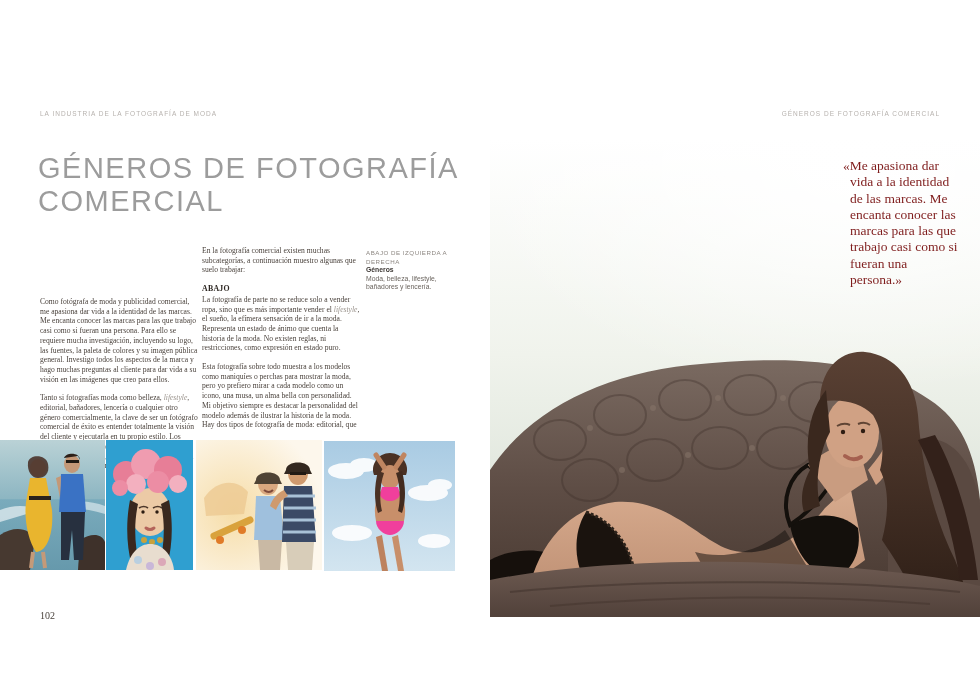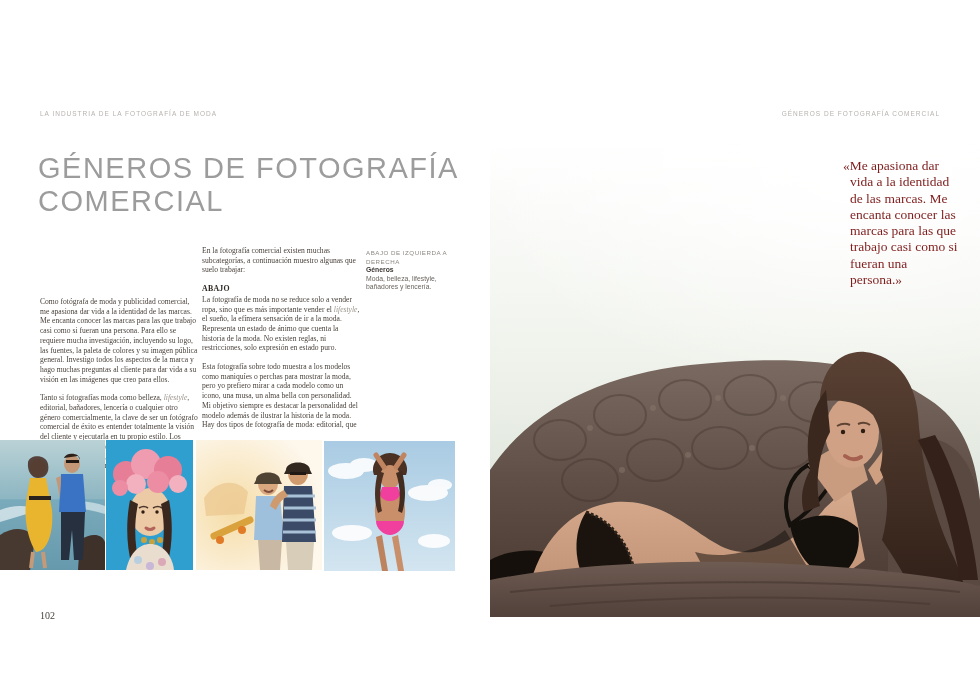--- a/index.html
+++ b/index.html
@@ -63,21 +63,21 @@
   <h1 id="spread-title">GÉNEROS DE FOTOGRAFÍA COMERCIAL</h1>
 
   <div class="col" id="lcol1">
     <p><span>Como fotógrafa de moda y publicidad comercial, me apasiona dar vida a la identidad de las marcas. Me encanta conocer las marcas para las que trabajo casi como si fueran una persona. Para ello se requiere mucha investigación, incluyendo su logo, las fuentes, la paleta de colores y su imagen pública general. Investigo todos los aspectos de la marca y hago muchas preguntas al cliente para dar vida a su visión en las imágenes que creo para ellos.</span></p>
     <p><span>Tanto si fotografías moda como belleza, </span><span class="em">lifestyle</span><span>, editorial, bañadores, lencería o cualquier otro género comercialmente, la clave de ser un fotógrafo comercial de éxito es entender totalmente la visión del cliente y ejecutarla en tu propio estilo. Los clientes comerciales te contratan básicamente por tu enfoque y tu estilo, de modo que lo que importa es darles vida en las imágenes al tiempo que se capta su concepto.</span></p>
   </div>
 
   <div class="col" id="lcol2">
     <p><span>En la fotografía comercial existen muchas subcategorías, a continuación muestro algunas que suelo trabajar:</span></p>
     <h3>ABAJO</h3>
-    <p><span>La fotografía de moda no se reduce solo a vender ropa, sino que es más importante vender el </span><span class="em">lifestyle</span><span>, el sueño, la efímera sensación de ir a la moda. Representa un estado de ánimo que cuenta la historia de la moda. No existen reglas, ni restricciones, solo expresión en estado puro.</span></p>
+    <p><span>La fotografía de parte no se reduce solo a vender ropa, sino que es más importante vender el </span><span class="em">lifestyle</span><span>, el sueño, la efímera sensación de ir a la moda. Representa un estado de ánimo que cuenta la historia de la moda. No existen reglas, ni restricciones, como expresión en estado puro.</span></p>
     <p><span>Esta fotografía sobre todo muestra a los modelos como maniquíes o perchas para mostrar la moda, pero yo prefiero mirar a cada modelo como un icono, una musa, un alma bella con personalidad. Mi objetivo siempre es destacar la personalidad del modelo además de ilustrar la historia de la moda. Hay dos tipos de fotografía de moda: editorial, que</span></p>
   </div>
 
   <div id="caption">
     <div class="kicker">ABAJO DE IZQUIERDA A DERECHA</div>
     <div class="cap-title">Géneros</div>
     <div class="cap-body">Moda, belleza, lifestyle, bañadores y lencería.</div>
   </div>
 
   <div class="col" id="rcol1">

